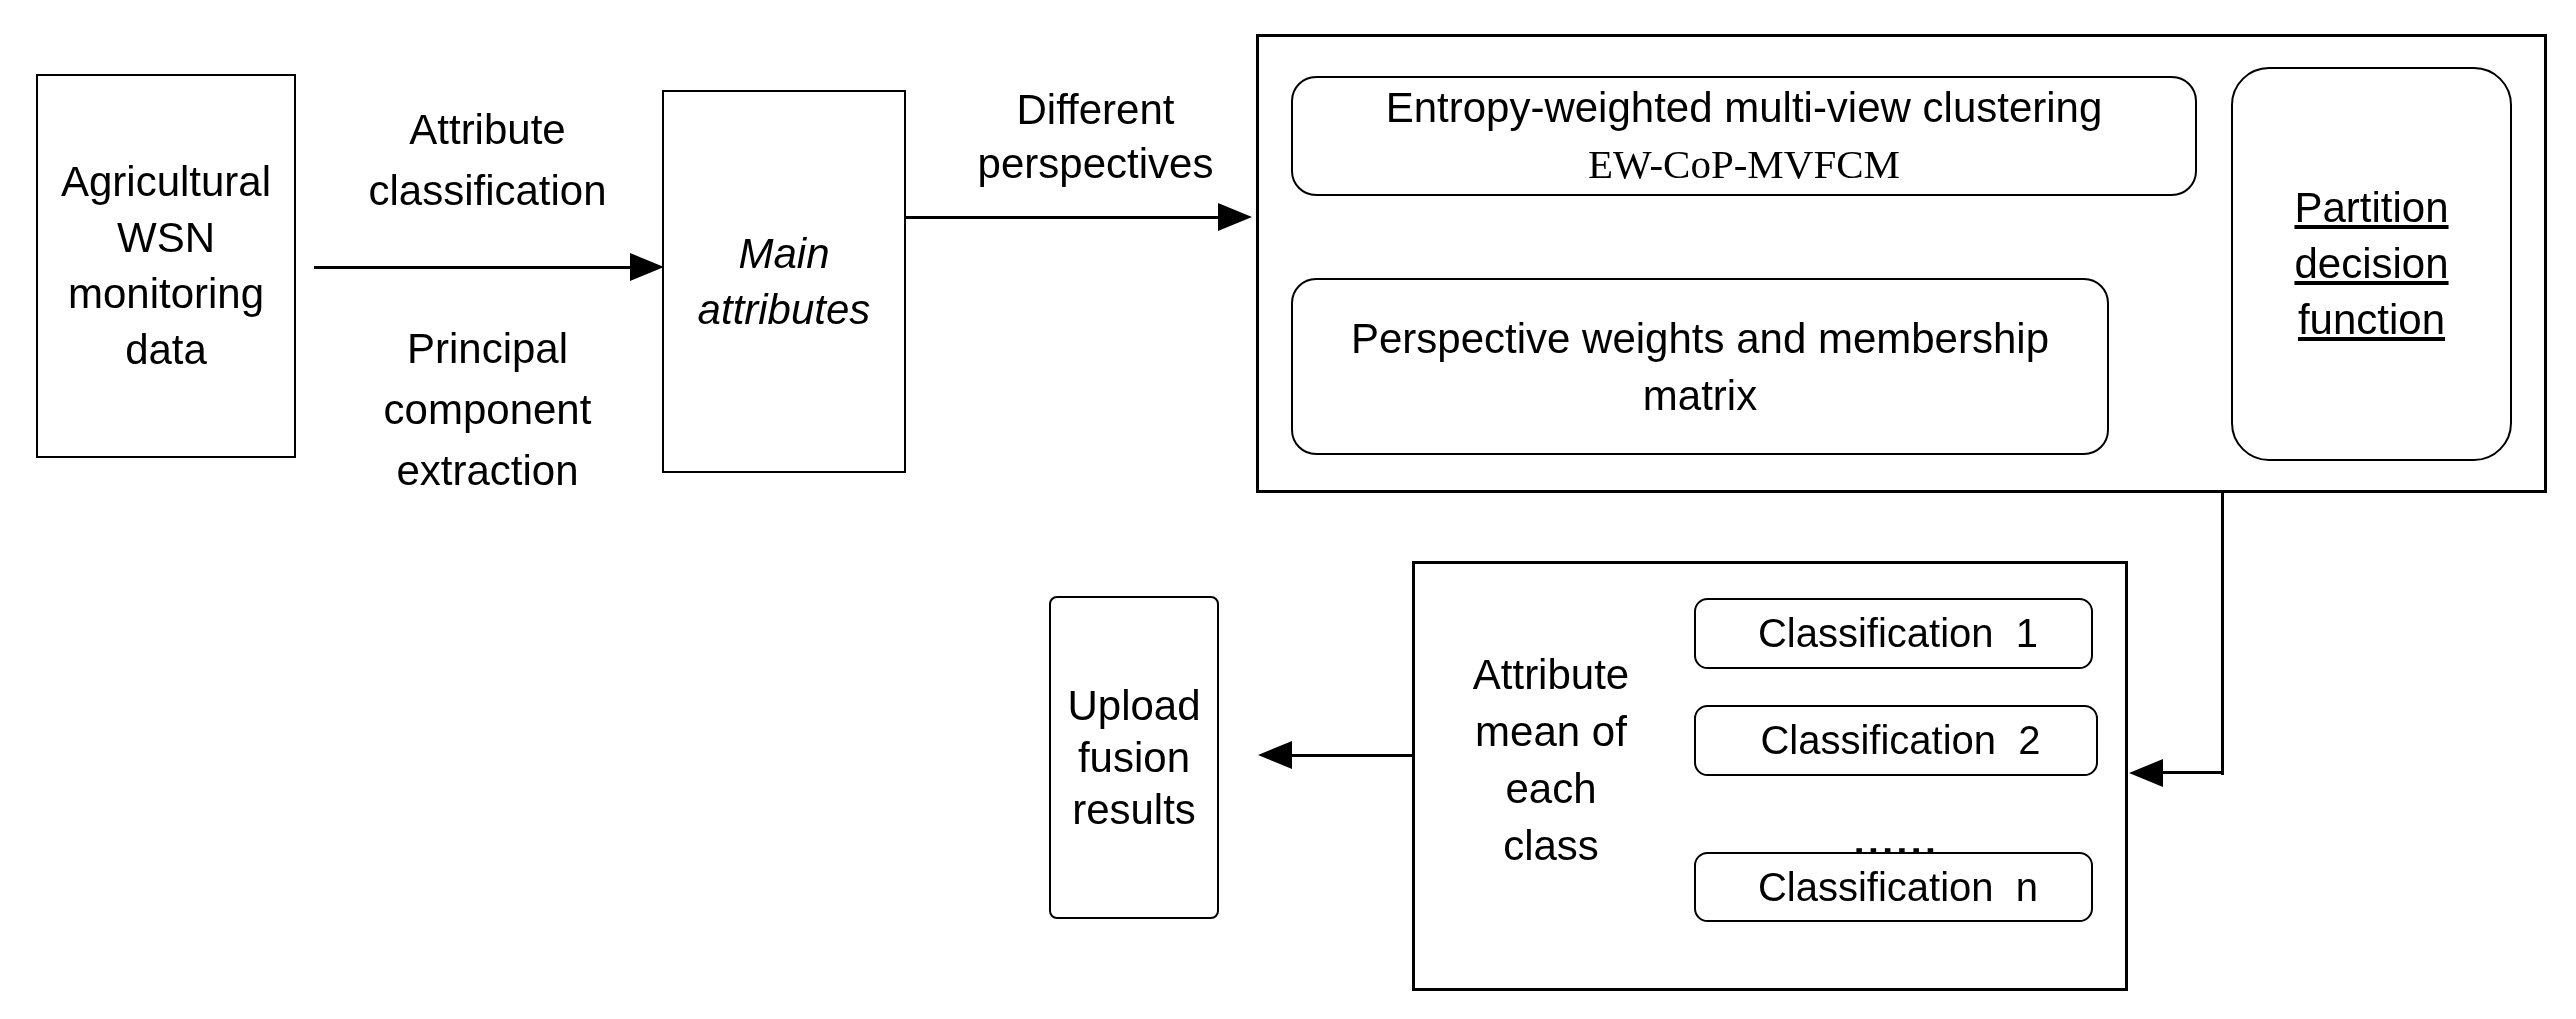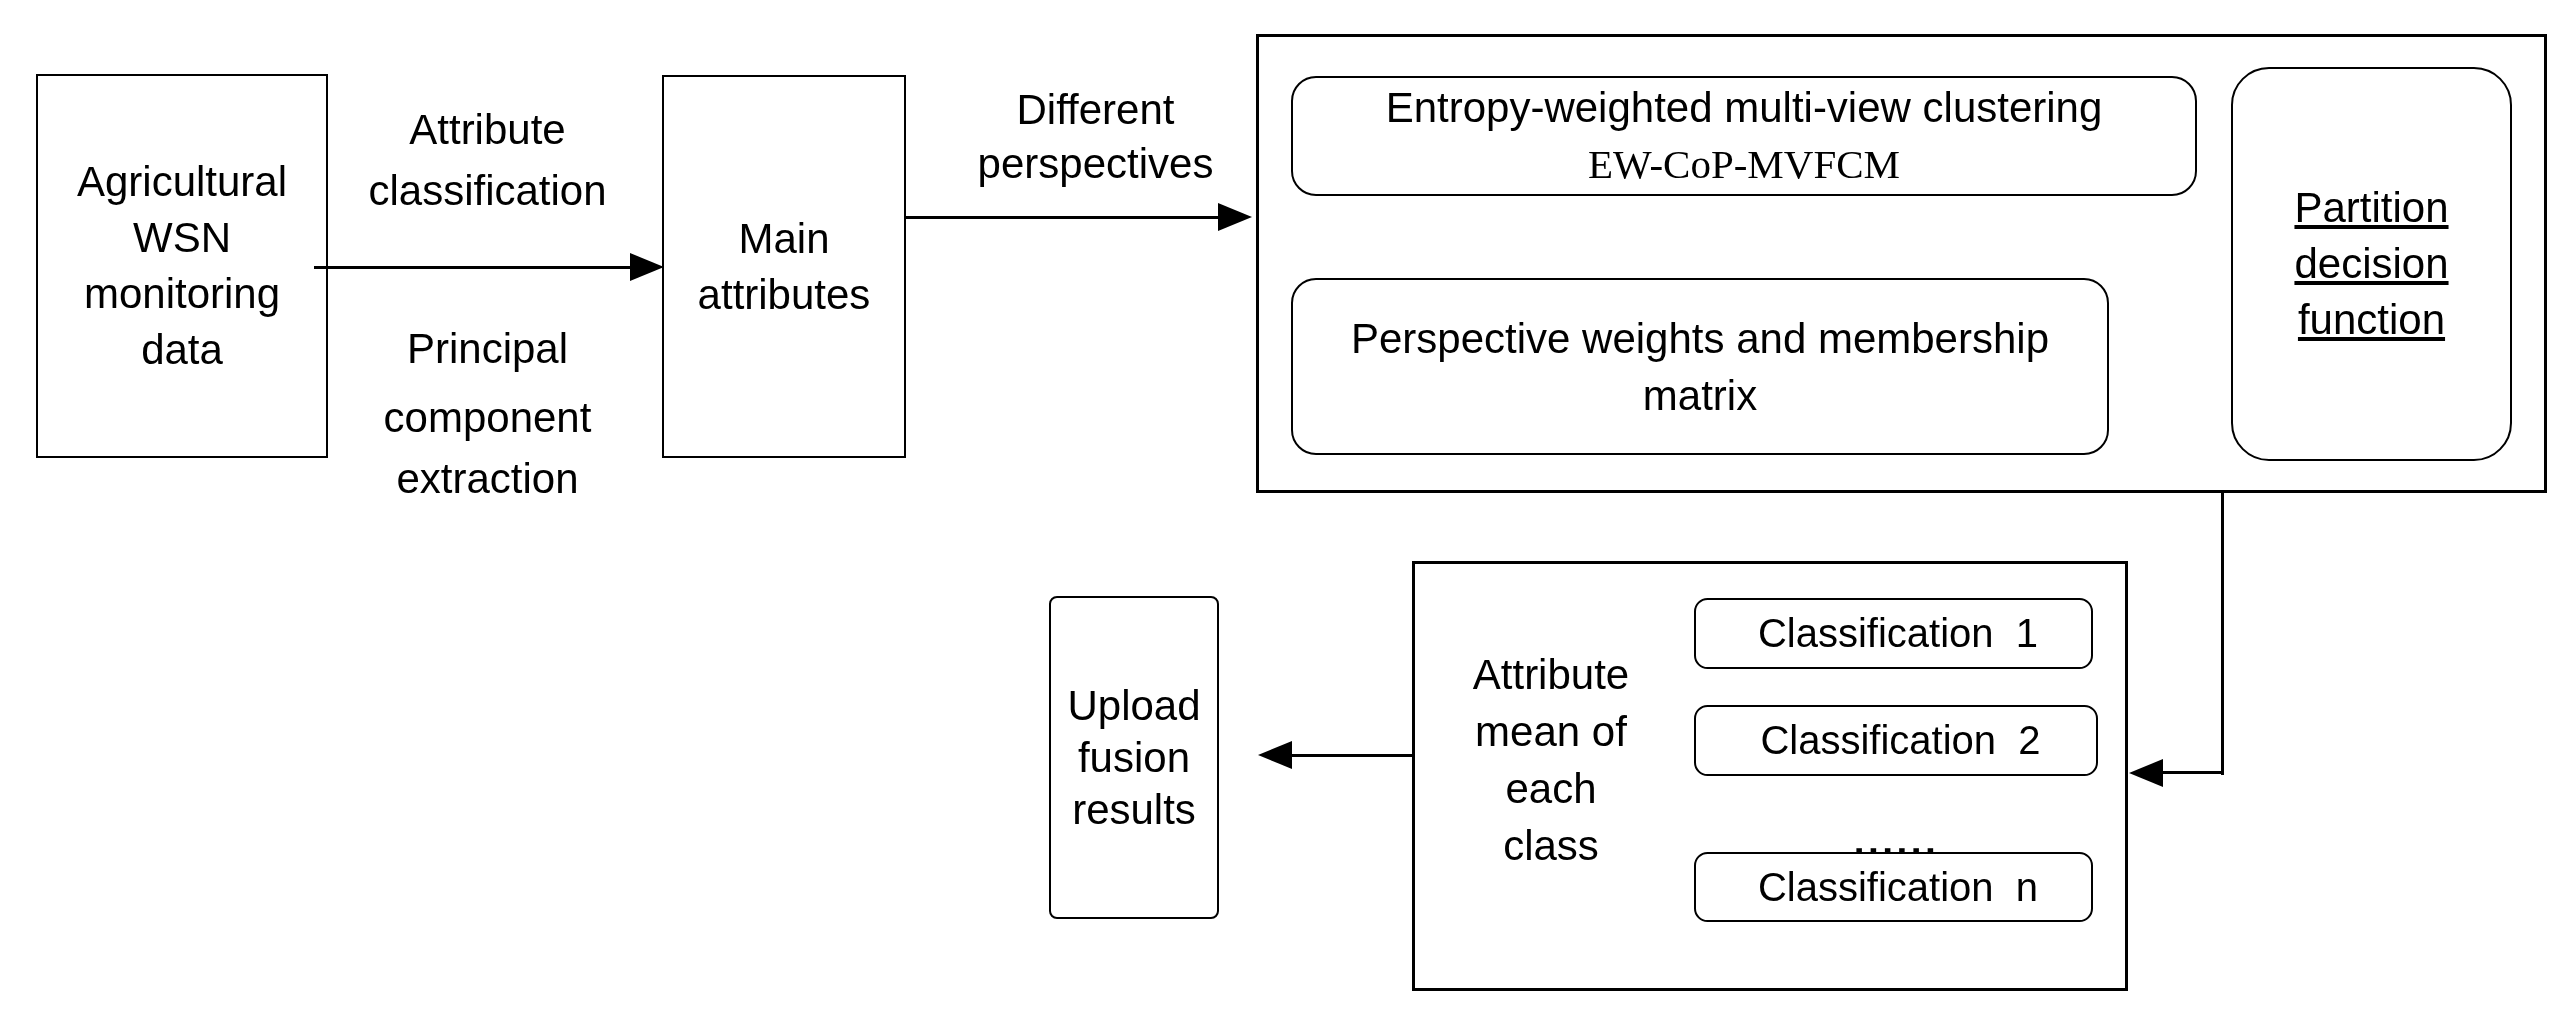--- a/index.html
+++ b/index.html
@@ -71,42 +71,42 @@
     font-size: 39px;
     font-weight: bold;
     letter-spacing: 3.4px;
   }
 </style>
 </head>
 <body>
 
 <div class="canvas">
 
-  <div class="node" style="left:36px; top:74px; width:292px; height:384px;">
+  <div class="node" style="left:36px; top:74px; width:260px; height:384px;">
     <span class="line50">Agricultural</span>
     <span class="line50">WSN</span>
     <span class="line50">monitoring</span>
     <span class="line50">data</span>
   </div>
 
   <div class="edge-label" style="left:277px; top:99px; width:421px;">
     <span style="line-height:61px;">Attribute</span>
     <span style="line-height:61px;">classification</span>
   </div>
 
   <div class="edge-label" style="left:277px; top:318px; width:421px;">
     <span style="line-height:61px;">Principal</span>
-    <span style="line-height:61px;margin-top:8px;">component</span>
+    <span style="line-height:61px;">component</span>
     <span style="line-height:61px;">extraction</span>
   </div>
 
   <div class="hline" style="left:314px; top:266px; width:317px; height:3.4px;"></div>
   <div class="arrowhead head-right" style="left:630px; top:253px;"></div>
 
-  <div class="node" style="left:662px; top:75px; width:244px; height:383px;">
+  <div class="node" style="left:662px; top:90px; width:244px; height:383px;font-style:italic;">
     <span class="line50">Main</span>
     <span class="line50">attributes</span>
   </div>
 
   <div class="edge-label" style="left:885px; top:83px; width:421px;">
     <span style="line-height:54px;">Different</span>
     <span style="line-height:54px;">perspectives</span>
   </div>
 
   <div class="hline" style="left:906px; top:216px; width:314px; height:3.4px;"></div>

